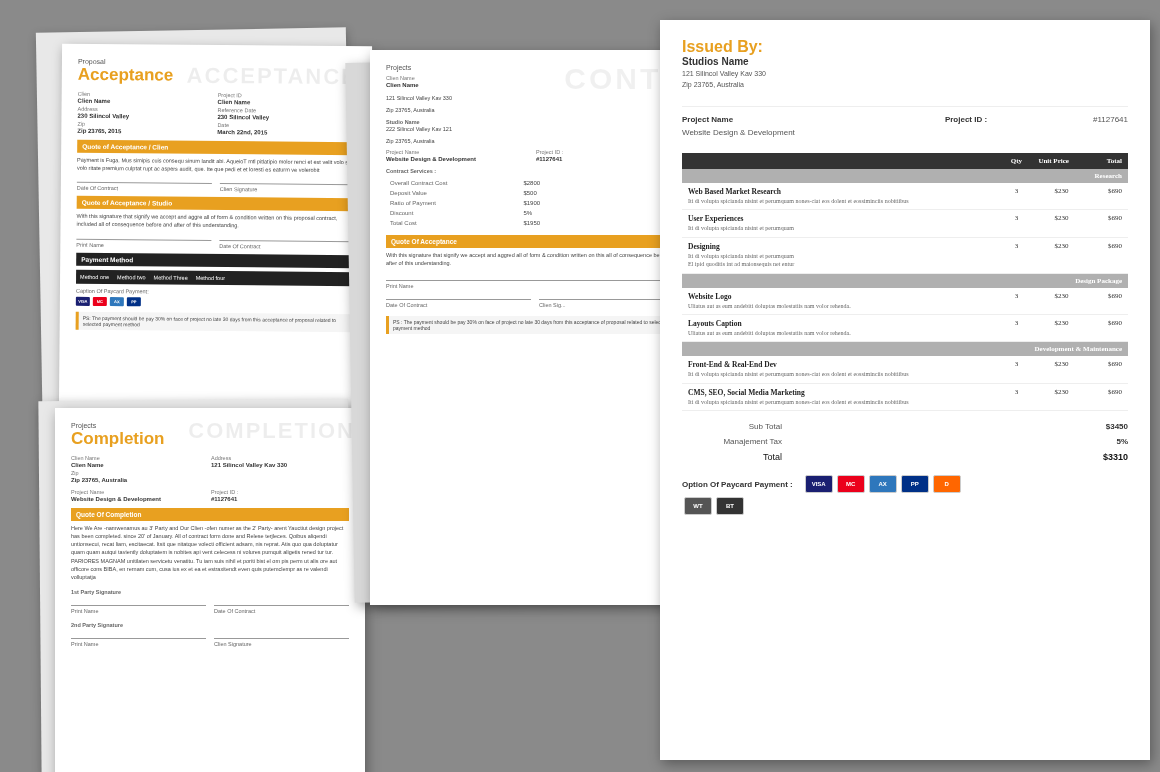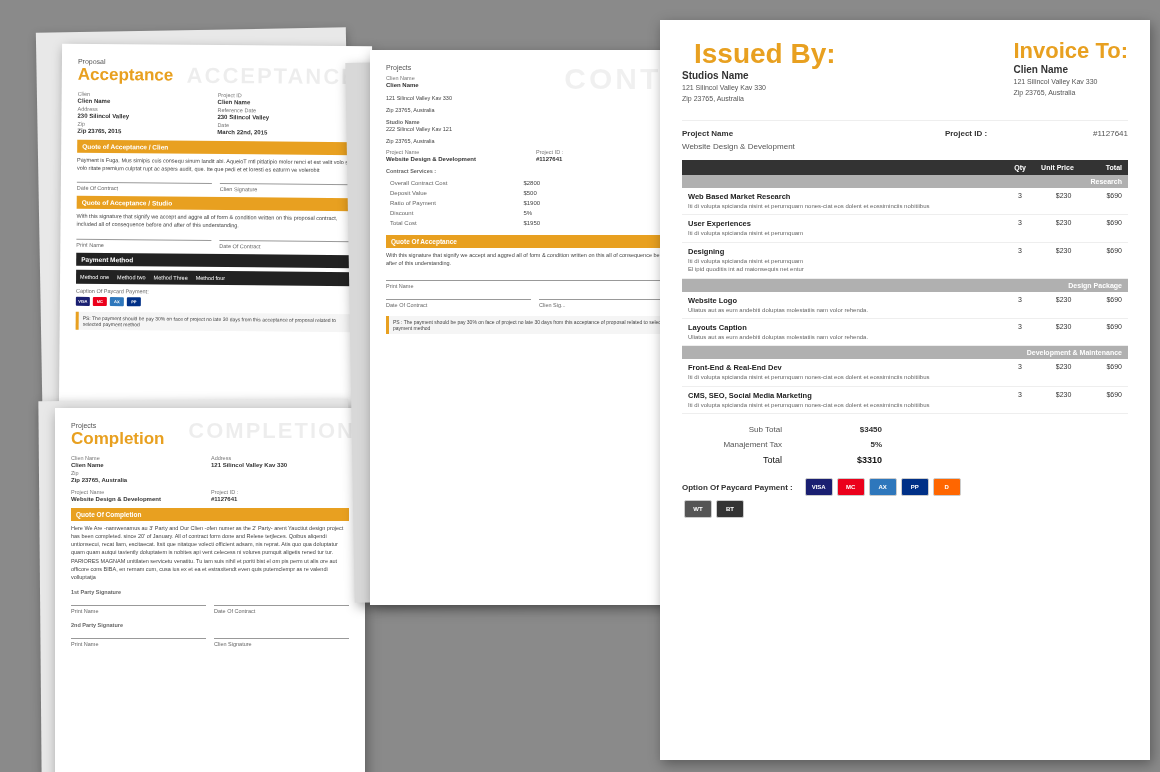--- a/index.html
+++ b/index.html
@@ -223,24 +223,23 @@
       position: absolute;
       top: 14px; right: 16px;
       font-size: 40px;
       font-weight: 700;
       color: rgba(0,0,0,0.06);
       letter-spacing: 3px;
       text-transform: uppercase;
     }
 
     .invoice-issued-by h2 {
-      font-size: 28px;
+      font-size: 16px;
       font-weight: 700;
       color: #e8a020;
-      margin-left: 12px;
     }
 
     .invoice-to h2 {
       font-size: 22px;
       font-weight: 700;
       color: #e8a020;
     }
 
     .invoice-company-name {
       font-size: 10px;
@@ -268,21 +267,22 @@
     }
 
     .invoice-project-value {
       font-size: 8px;
       color: #555;
     }
 
     .invoice-table {
       width: 100%;
       border-collapse: collapse;
-      margin-top: 9px;
+      margin-top: 16px;
+      font-family: Liberation Serif, serif;
     }
 
     .invoice-table th {
       background: #333;
       color: #fff;
       font-size: 7px;
       padding: 4px 6px;
       text-align: left;
     }
 
@@ -323,21 +323,21 @@
       margin-top: 1px;
       line-height: 1.4;
     }
 
     .totals-section {
       margin-top: 8px;
     }
 
     .totals-row {
       display: flex;
-      justify-content: flex-start;
+      justify-content: space-between;
       gap: 40px;
       font-size: 8px;
       padding: 3px 0;
     }
 
     .totals-row .label {
       color: #555;
       min-width: 100px;
       text-align: right;
     }
@@ -660,26 +660,20 @@
 <div class="doc-card invoice-card">
   <div class="invoice-inner" style="position:relative;">
 
     <div class="invoice-header">
       <div class="invoice-issued-by">
         <h2>Issued By:</h2>
         <div class="invoice-company-name">Studios Name</div>
         <div class="invoice-company-addr">121 Silincol Valley Kav 330</div>
         <div class="invoice-company-addr">Zip 23765, Australia</div>
       </div>
-      <div class="invoice-to">
-        <h2>Invoice To:</h2>
-        <div class="invoice-company-name">Clien Name</div>
-        <div class="invoice-company-addr">121 Silincol Valley Kav 330</div>
-        <div class="invoice-company-addr">Zip 23765, Australia</div>
-      </div>
     </div>
 
     <div style="border-top: 1px solid #eee; padding-top: 8px; margin-bottom: 6px;">
       <div class="invoice-project-row">
         <span class="invoice-project-label">Project Name</span>
         <span></span>
         <span class="invoice-project-label">Project ID :</span>
         <span class="invoice-project-value">#1127641</span>
       </div>
       <div style="font-size:8px; color:#555; margin-top:1px;">Website Design &amp; Development</div>

